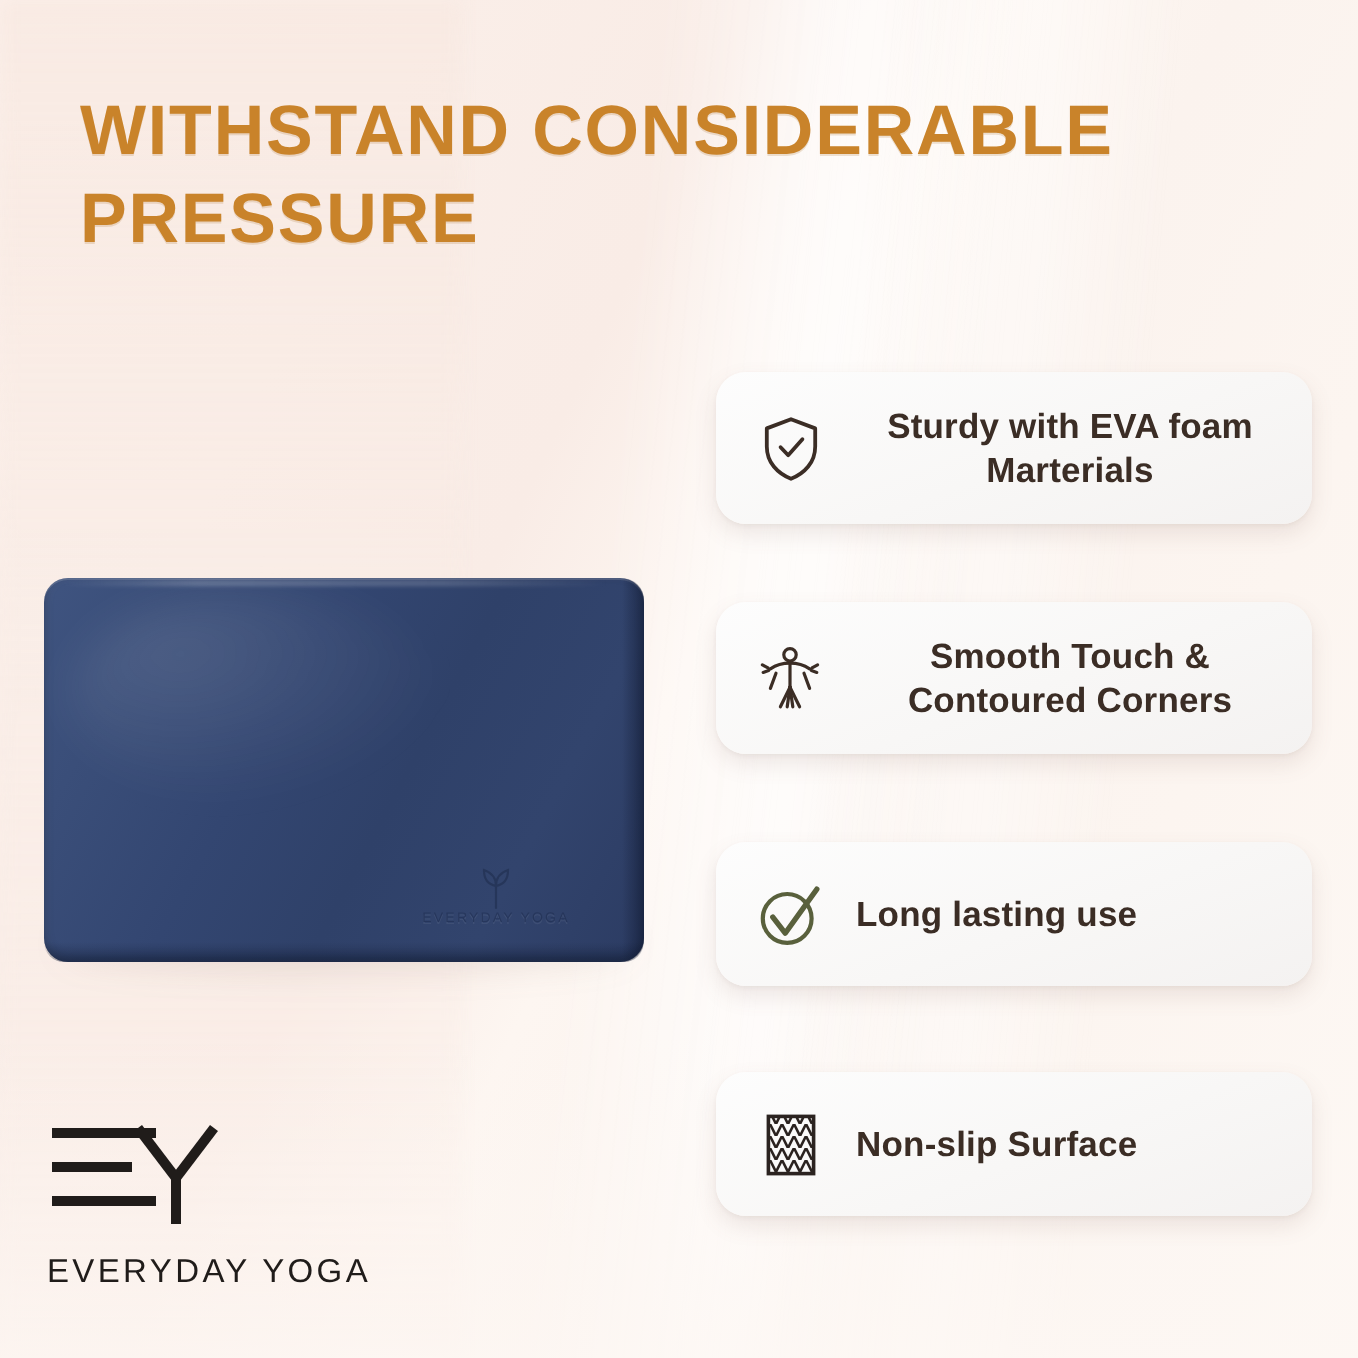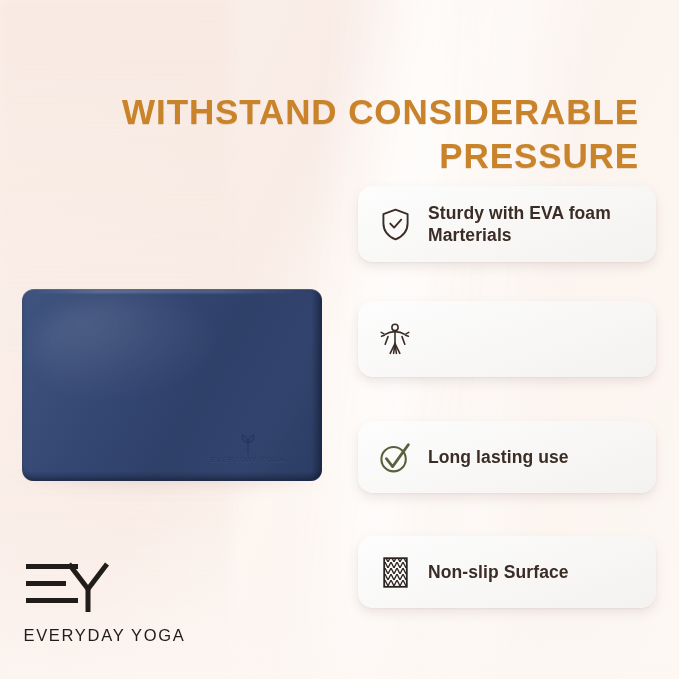--- a/index.html
+++ b/index.html
@@ -75,29 +75,28 @@
       rgba(253,246,242,0) 0%,
       rgba(253,247,243,0.75) 100%);
   }
 
   
   .headline {
     position: absolute;
     left: 40px;
     top: 44px;
     width: 599px;
-    text-align: right;
+    text-align: left;
     color: #c9832a;
     font-size: 35px;
     line-height: 1.27;
     font-weight: 800;
     letter-spacing: 0.9px;
     text-transform: uppercase;
     text-shadow: 0 1px 0 rgba(160,100,20,0.18);
-    margin-top: 46px;
   }
 
   
   .product {
     position: absolute;
     left: 22px;
     top: 289px;
     width: 300px;
     height: 192px;
   }
@@ -207,20 +206,21 @@
     display: flex;
     align-items: center;
     gap: 16px;
     box-sizing: border-box;
     padding: 0 14px 0 20px;
     border-radius: 15px;
     background: linear-gradient(160deg, #fdfdfd 0%, #f8f7f6 55%, #f4f2f1 100%);
     box-shadow:
       0 5px 11px rgba(122,96,84,0.13),
       0 1px 2px rgba(122,96,84,0.07);
+    text-align: center;
   }
   .card-1 { height: 76px; }
   .card-2 { height: 76px; margin-top: 39px; }
   .card-3 { height: 72px; margin-top: 43px; }
   .card-4 { height: 72px; margin-top: 44px; }
 
   .card-icon {
     flex: 0 0 auto;
     width: 34px;
     height: 38px;
@@ -310,20 +310,21 @@
           <path d="M29.4 14.2 L26.7 13.3"></path>
           <path d="M16 9.8 L16 21.6"></path>
           <path d="M16 21.6 L11.2 31.4"></path>
           <path d="M16 21.6 L20.8 31.4"></path>
           <path d="M16 21.6 L14.6 31.4"></path>
           <path d="M16 21.6 L17.4 31.4"></path>
           <path d="M9.0 14.6 L6.2 22.2"></path>
           <path d="M23.0 14.6 L25.8 22.2"></path>
         </svg>
       </span>
+      <span class="card-label">Smooth Touch &amp; Contoured Corners</span>
     </div>
 
     <div class="card card-4">
       <span class="card-icon">
         <svg width="32" height="33" viewBox="0 0 32 33" fill="none" stroke="#59603C" stroke-linecap="round" stroke-linejoin="round">
           <circle cx="14.6" cy="18.2" r="12.2" stroke-width="2.1"></circle>
           <path d="M7.4 17.6 L13.6 25.6 L29.4 3.6" stroke-width="2.7"></path>
         </svg>
       </span>
       <span class="card-label">Long lasting use</span>

